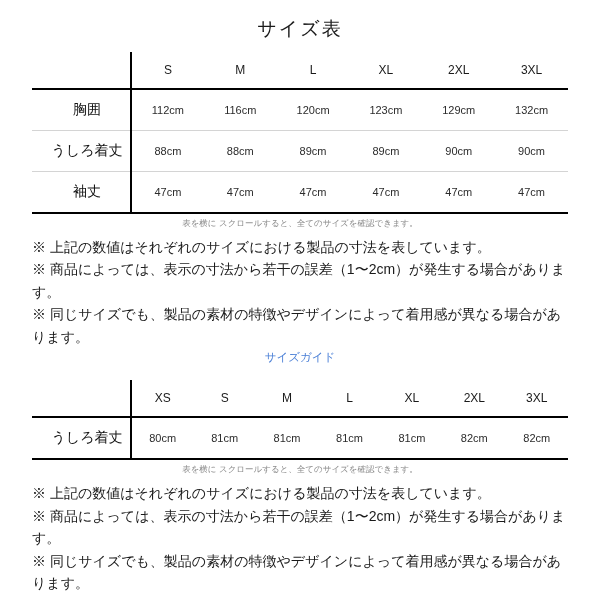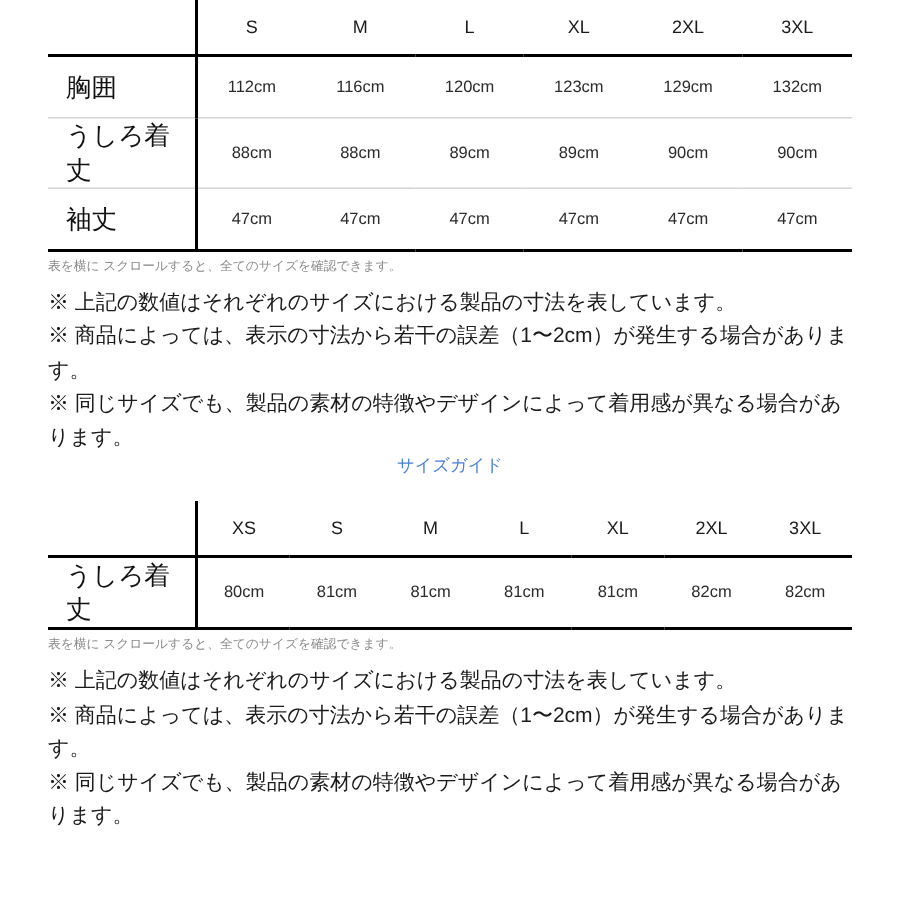--- a/index.html
+++ b/index.html
@@ -45,23 +45,23 @@
   table.size-table th {
     font-weight: normal;
     font-size: 11px;
     color: #2b2b2b;
     text-align: center;
     padding: 0;
     height: 40px;
     vertical-align: middle;
   }
   table.size-table .rowlabel {
-    text-align: left;
+    text-align: center;
     padding-left: 12px;
-    font-size: 17px;
+    font-size: 14px;
     color: #111;
     width: 86px;
     border-right: 2px solid #000;
   }
   table.size-table thead th {
     height: 36px;
     font-size: 12px;
     color: #1a1a1a;
   }
   table.size-table thead th.corner {
@@ -72,21 +72,21 @@
   }
   table.size-table tbody tr {
     border-bottom: 1px solid #d4d4d4;
   }
   table.size-table tbody tr:last-child {
     border-bottom: 2px solid #000;
   }
   .scroll-note {
     width: 536px;
     margin: 4px auto 0 auto;
-    text-align: left;
+    text-align: center;
     font-size: 8.5px;
     color: #8a8a8a;
   }
   .notes {
     width: 536px;
     margin: 6px auto 0 auto;
   }
   .notes .note {
     font-size: 14px;
     color: #1a1a1a;
@@ -99,20 +99,21 @@
     cursor: pointer;
     text-align: center;
   }
   .spacer-2 { height: 14px; }
 </style>
 </head>
 <body>
 
 <div class="page">
 
+  <div class="page-title">サイズ表</div>
 
   <div class="table-block">
     <table class="size-table">
       <thead>
         <tr>
           <th class="corner rowlabel"></th>
           <th>S</th>
           <th>M</th>
           <th>L</th>
           <th>XL</th>

